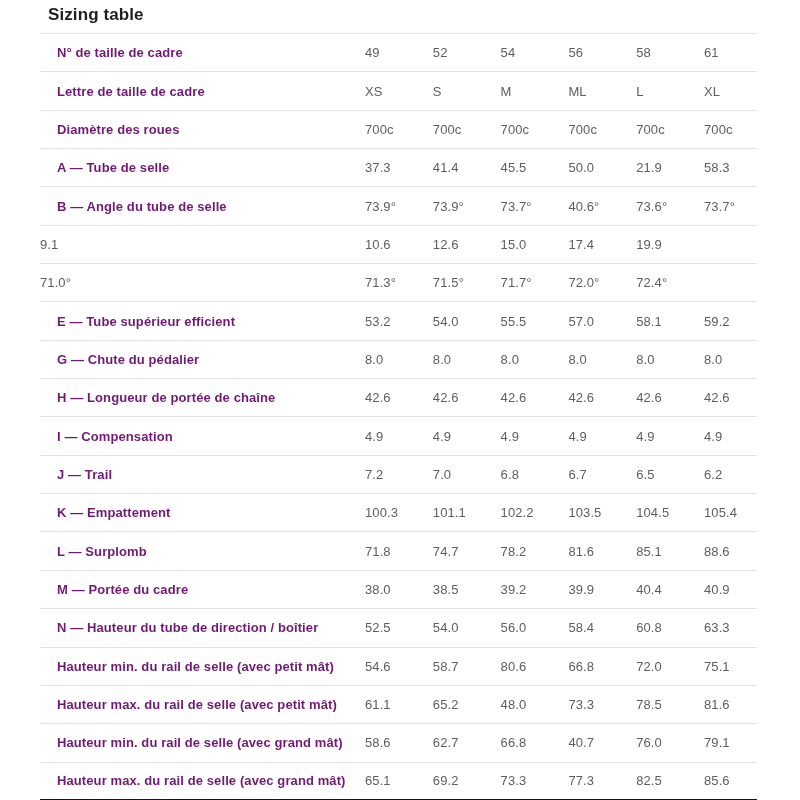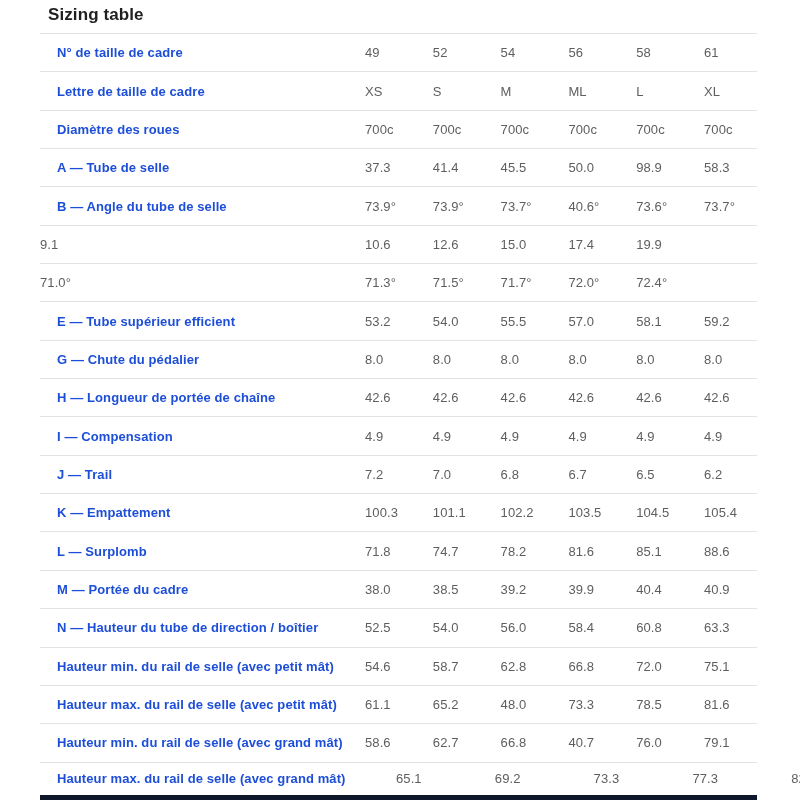--- a/index.html
+++ b/index.html
@@ -28,28 +28,27 @@
     width: 717px;
   }
   .row {
     display: grid;
     grid-template-columns: 325px repeat(5, 67.8px) 1fr;
     align-items: center;
     height: 38.35px;
     border-top: 1px solid #e2e2e2;
   }
   .row:last-child {
-    border-bottom: 5px solid #0f172a;
-    gap: 31px;
+    border-bottom: 1px solid #0f172a;
   }
   .row-label {
     padding-left: 17px;
     font-size: 13px;
     font-weight: 700;
-    color: #1d4ed8;
+    color: #701a75;
     white-space: nowrap;
     letter-spacing: 0.1px;
   }
   .row-value {
     font-size: 13px;
     font-weight: 400;
     color: #5e5e5e;
     white-space: nowrap;
     letter-spacing: 0.1px;
   }
@@ -86,21 +85,21 @@
         <div class="row-value">700c</div>
         <div class="row-value">700c</div>
         <div class="row-value">700c</div>
       </div>
       <div class="row">
         <div class="row-label">A — Tube de selle</div>
         <div class="row-value">37.3</div>
         <div class="row-value">41.4</div>
         <div class="row-value">45.5</div>
         <div class="row-value">50.0</div>
-        <div class="row-value">98.9</div>
+        <div class="row-value">21.9</div>
         <div class="row-value">58.3</div>
       </div>
       <div class="row">
         <div class="row-label">B — Angle du tube de selle</div>
         <div class="row-value">73.9°</div>
         <div class="row-value">73.9°</div>
         <div class="row-value">73.7°</div>
         <div class="row-value">40.6°</div>
         <div class="row-value">73.6°</div>
         <div class="row-value">73.7°</div>
@@ -199,21 +198,21 @@
         <div class="row-value">54.0</div>
         <div class="row-value">56.0</div>
         <div class="row-value">58.4</div>
         <div class="row-value">60.8</div>
         <div class="row-value">63.3</div>
       </div>
       <div class="row">
         <div class="row-label">Hauteur min. du rail de selle (avec petit mât)</div>
         <div class="row-value">54.6</div>
         <div class="row-value">58.7</div>
-        <div class="row-value">62.8</div>
+        <div class="row-value">80.6</div>
         <div class="row-value">66.8</div>
         <div class="row-value">72.0</div>
         <div class="row-value">75.1</div>
       </div>
       <div class="row">
         <div class="row-label">Hauteur max. du rail de selle (avec petit mât)</div>
         <div class="row-value">61.1</div>
         <div class="row-value">65.2</div>
         <div class="row-value">48.0</div>
         <div class="row-value">73.3</div>

